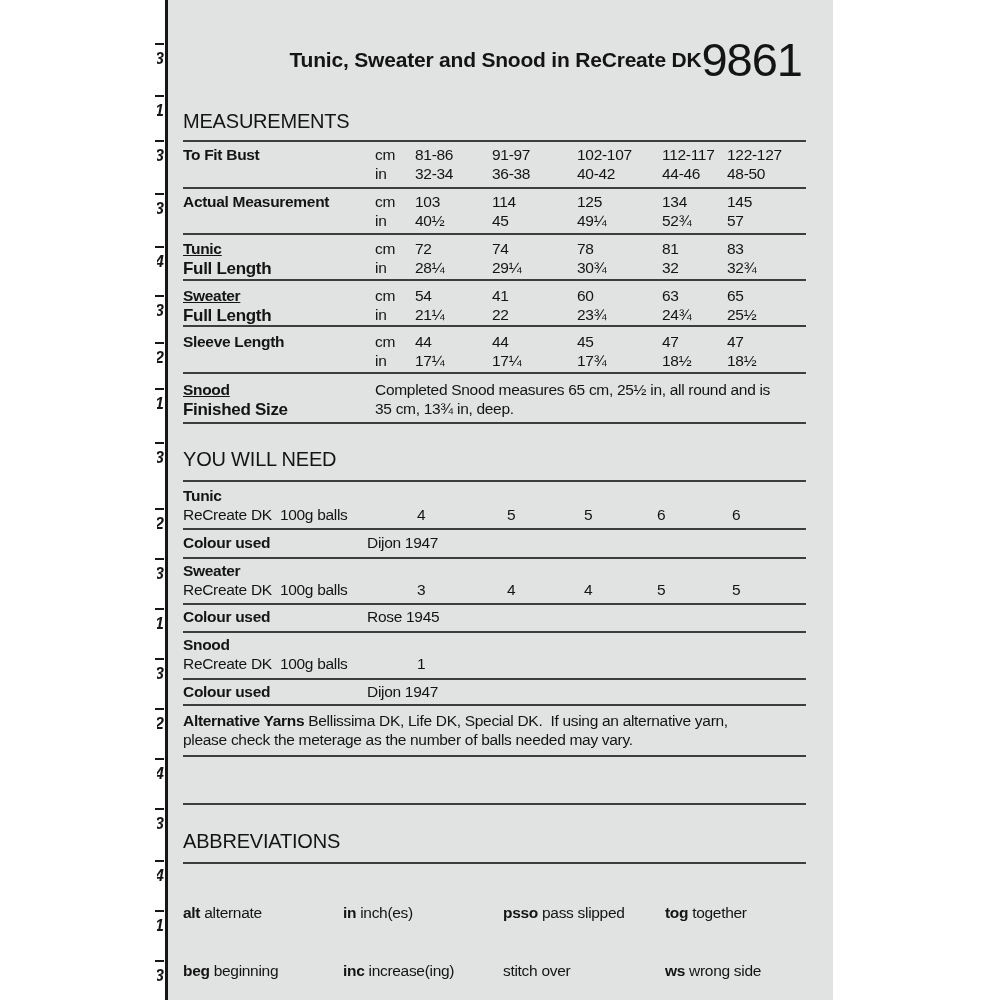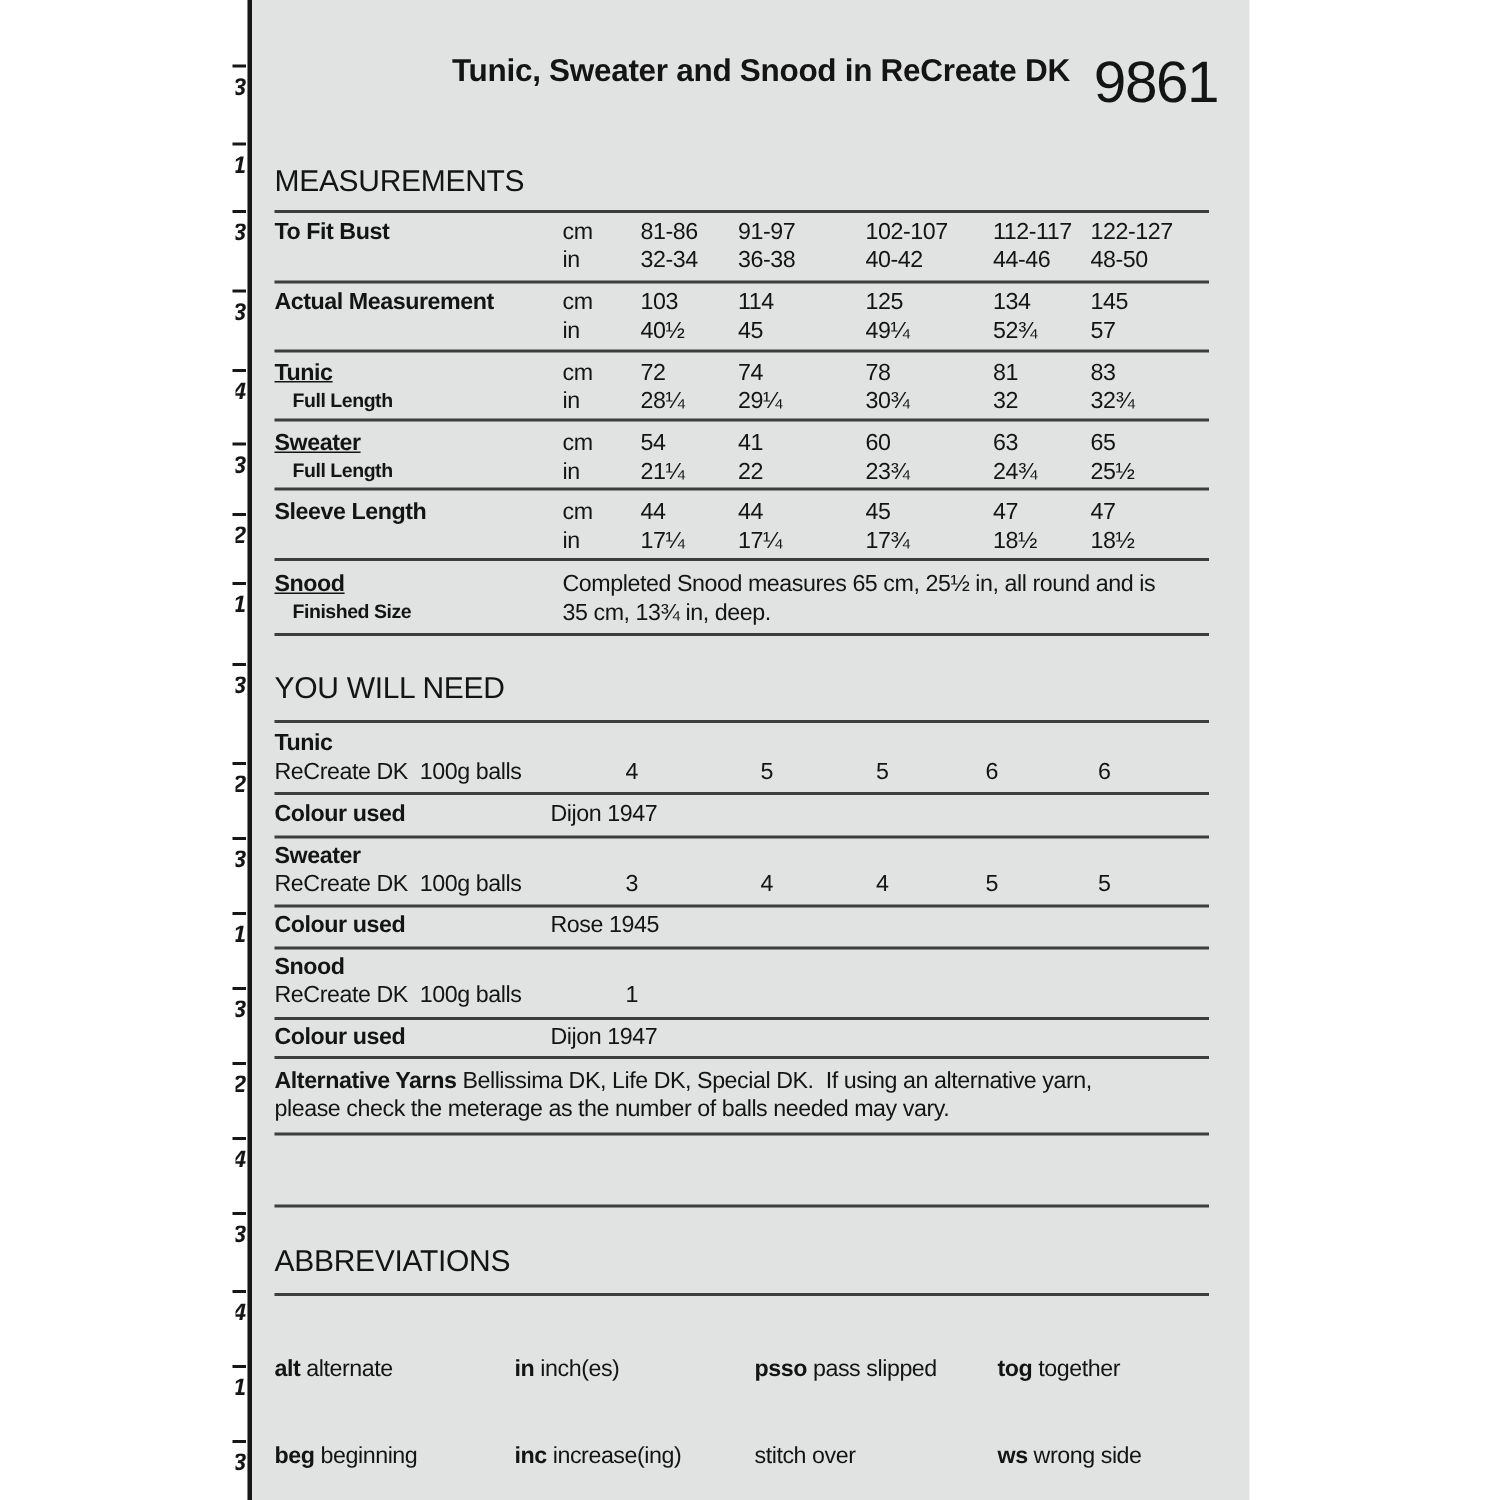--- a/index.html
+++ b/index.html
@@ -22,33 +22,33 @@
   }
   .rule{position:absolute;left:15px;width:623px;height:2px;background:var(--rule)}
   .h1{position:absolute;left:15px;font-size:20px;font-weight:400;letter-spacing:-0.2px;white-space:pre}
   .line{position:absolute;white-space:pre;font-size:15.5px;letter-spacing:-0.3px;line-height:19px}
   .b{font-weight:700}
   .u{text-decoration:underline}
   .term{font-weight:700;margin-right:4px}
   .term:empty{margin-right:0}
   
   .titlebar{
-    position:absolute;top:36px;left:21px;width:623px;
-    display:flex;justify-content:flex-end;align-items:flex-start;gap:16px;
+    position:absolute;top:36px;left:11px;width:623px;
+    display:flex;justify-content:flex-end;align-items:center;gap:0;
   }
   .ttext{font-size:21px;font-weight:700;letter-spacing:-0.2px;white-space:pre}
-  .tnum{font-size:39px;font-weight:400;letter-spacing:-1px;line-height:1}
+  .tnum{font-size:47px;font-weight:400;letter-spacing:-1px;line-height:1}
   
   .mrow{position:absolute;left:15px;width:623px;height:40px}
   .mrow .l1{position:absolute;top:0;left:0;white-space:pre;font-size:15.5px;letter-spacing:-0.3px}
-  .mrow .l2{position:absolute;top:19px;left:12px;white-space:pre;font-size:13px;letter-spacing:-0.3px}
+  .mrow .l2{position:absolute;top:19px;left:0;white-space:pre;font-size:17px;letter-spacing:-0.3px}
   .mrow .vl{position:absolute;left:0;width:623px;white-space:pre;font-size:15.5px;letter-spacing:-0.3px}
   .mrow .vl span{position:absolute;top:0}
   .unit{left:192px}
-  .vc0{left:244px}.vc1{left:309px}.vc2{left:394px}.vc3{left:479px}.vc4{left:544px}
+  .vc0{left:232px}.vc1{left:309px}.vc2{left:394px}.vc3{left:479px}.vc4{left:544px}
   .bc0{left:234px}.bc1{left:324px}.bc2{left:401px}.bc3{left:474px}.bc4{left:549px}
   .ywn-line span{position:absolute;top:0}
   .colourval{left:184px}
   .snoodtxt{left:192px}
   
   .abbr-col{position:absolute;top:864px;font-size:15.5px;letter-spacing:-0.3px;line-height:19.4px;white-space:pre}
   .abbr-col div{height:19.4px}
   
   #edge-marks{position:absolute;left:0;top:0;width:165px;height:1000px}
   .frag{position:absolute;left:148px;width:16px}

